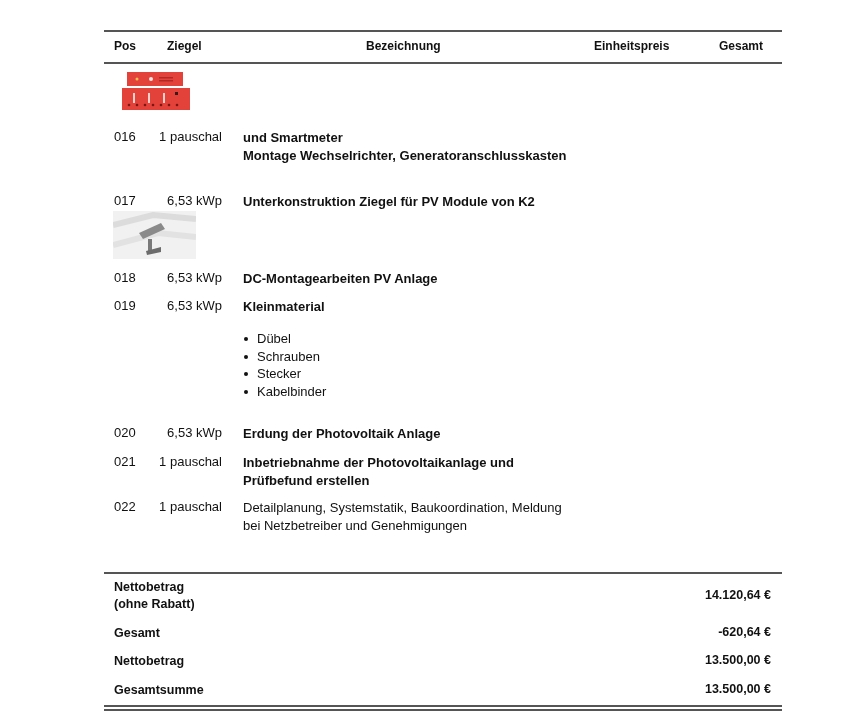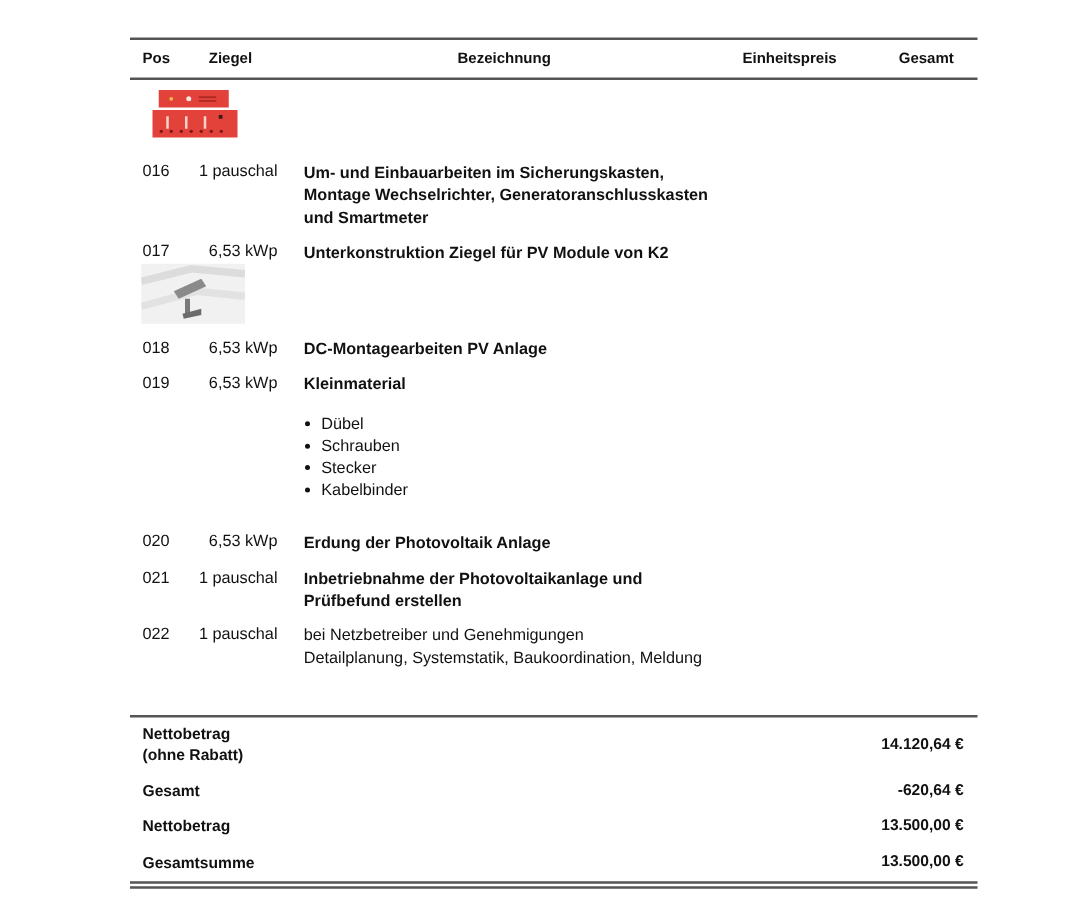--- a/index.html
+++ b/index.html
@@ -58,23 +58,22 @@
       <circle cx="40" cy="34" r="1.3" fill="#7a1613"></circle>
         <circle cx="48" cy="34" r="1.3" fill="#7a1613"></circle>
       <circle cx="56" cy="34" r="1.3" fill="#7a1613"></circle>
     </svg>
   </div>
 
   <div class="row" style="top:99px;">
     <span class="pos">016</span>
     <span class="qty">1 pauschal</span>
     <div class="desc b">
-      <div>Um- und Einbauarbeiten im Sicherungskasten,</div>
+      <div>und Smartmeter</div>
       <div>Montage Wechselrichter, Generatoranschlusskasten</div>
-      <div>und Smartmeter</div>
     </div>
   </div>
 
   <div class="row" style="top:163px;">
     <span class="pos">017</span>
     <span class="qty">6,53 kWp</span>
     <div class="desc b">
       <div>Unterkonstruktion Ziegel für PV Module von K2</div>
     </div>
   </div>
@@ -124,22 +123,22 @@
     <div class="desc b">
       <div>Inbetriebnahme der Photovoltaikanlage und</div>
       <div>Prüfbefund erstellen</div>
     </div>
   </div>
 
   <div class="row" style="top:469px;">
     <span class="pos">022</span>
     <span class="qty">1 pauschal</span>
     <div class="desc">
+      <div>Detailplanung, Systemstatik, Baukoordination, Meldung</div>
       <div>bei Netzbetreiber und Genehmigungen</div>
-      <div>Detailplanung, Systemstatik, Baukoordination, Meldung</div>
     </div>
   </div>
 
   <div class="rule" style="top:542px;height:2px;"></div>
 
   <div class="tot" style="top:549px;height:36px;">
     <div class="lbl">
       <div>Nettobetrag</div>
       <div>(ohne Rabatt)</div>
     </div>

